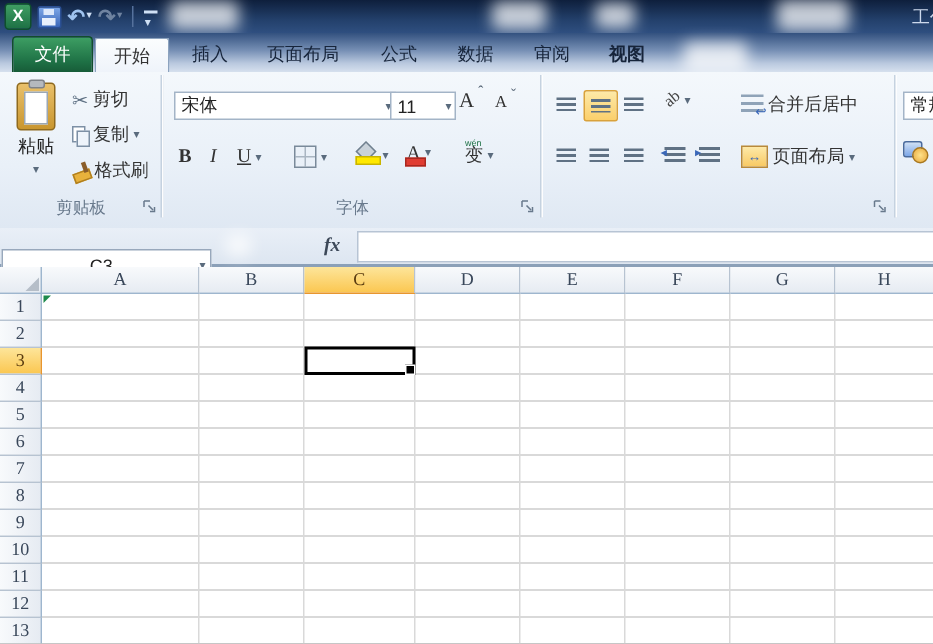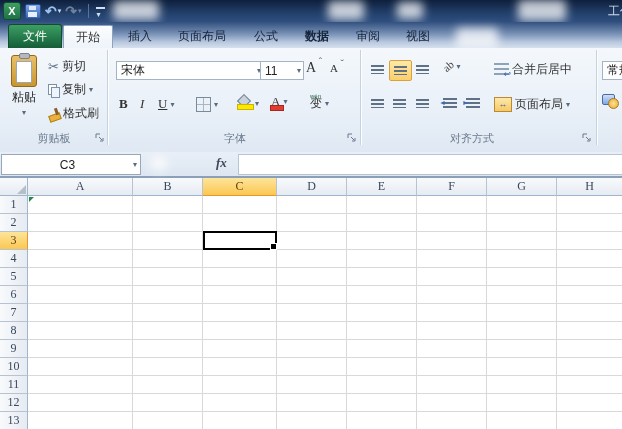--- a/index.html
+++ b/index.html
@@ -88,21 +88,21 @@
   .indenticon{width:14px;height:10px;background:repeating-linear-gradient(to bottom,#5f7184 0 2px,transparent 2px 4px);position:relative;}
   .indenticon:after{content:"►";position:absolute;left:-4px;top:1px;font-size:7px;color:#3a67b8;}
   .indenticon.dec:after{content:"◄";}
   .coins{width:18px;height:14px;position:relative;}
   .coins:before{content:"";position:absolute;left:0;top:0;width:11px;height:9px;background:linear-gradient(#cfe0f5,#7da7e8);border:1px solid #4a6b9d;border-radius:2px;}
   .coins:after{content:"";position:absolute;left:6px;top:4px;width:9px;height:9px;background:radial-gradient(#ffe28a,#e8a83c);border:1px solid #a87820;border-radius:50%;}
 
   
   .fbar{left:0;top:152px;width:622px;height:24px;background:linear-gradient(#e9eff7,#dde6f1);
     border-bottom:2px solid #8ba0b8;}
-  .namebox{left:1px;top:2px;width:138px;height:19px;background:#fff;border:1px solid #98a8bc;
+  .namebox{left:1px;top:14px;width:138px;height:19px;background:#fff;border:1px solid #98a8bc;
     display:flex;align-items:center;}
   .namebox .val{flex:1;text-align:center;font-size:12px;color:#222;}
   .fx{left:216px;top:3px;font-family:"Liberation Serif",serif;font-style:italic;font-weight:bold;
       font-size:13px;color:#3c4858;}
   .ffield{left:238px;top:2px;width:384px;height:19px;background:#fff;border:1px solid #b7c4d4;border-right:none;}
 
   
   .sheet{left:0;top:178px;width:622px;height:251px;background:#fff;}
   .hcell{top:0;height:17px;background:linear-gradient(#f8fafc,#e6ebf2);
     border-right:1px solid #b7c3d1;border-bottom:1px solid #9eb6ce;
@@ -157,23 +157,23 @@
     <div class="abs blur" style="left:397px;top:2px;width:26px;height:17px;"></div>
     <div class="abs blur" style="left:518px;top:0;width:48px;height:21px;"></div>
   </div>
 
   <div class="abs tabrow">
     <span class="tab tab-active" style="left:63px;">开始</span>
     <span class="tab tab-file">文件</span>
     <span class="tab" style="left:116px;">插入</span>
     <span class="tab" style="left:166px;">页面布局</span>
     <span class="tab" style="left:242px;">公式</span>
-    <span class="tab" style="left:293px;font-weight:bold;">数据</span>
+    <span class="tab" style="left:293px;">数据</span>
     <span class="tab" style="left:344px;font-family:Liberation Serif, serif;">审阅</span>
-    <span class="tab" style="left:394px;">视图</span>
+    <span class="tab" style="left:394px;font-weight:bold;">视图</span>
     <div class="abs blur" style="left:456px;top:6px;width:42px;height:20px;"></div>
   </div>
 
   <div class="abs ribbon">
 
     <div class="abs" style="left:6px;top:7px;width:36px;height:72px;display:flex;flex-direction:column;align-items:center;gap:2px;">
       <span class="pasteicon"></span>
       <span>粘贴</span>
       <span class="dd8">▾</span>
     </div>
@@ -276,21 +276,20 @@
         <span class="indenticon dec"></span>
       </div>
     <div class="abs rbtn" style="left:466px;top:50px;">
         <span class="indenticon"></span>
       </div>
     <div class="abs rbtn" style="left:494px;top:48px;">
       <span class="mergeicon">↔</span>
       <span>页面布局</span>
       <span class="dd8">▾</span>
     </div>
-    <div class="abs glabel" style="left:432px;width:80px;">对齐方式</div>
     <div class="abs launcher" style="left:582px;">
       <svg width="10" height="10" viewBox="0 0 10 10">
           <path d="M1 1h4M1 1v4M4 4l3 3M8 5v3h-3" stroke="#68798c" stroke-width="1" fill="none"></path>
         </svg>
     </div>
     <div class="abs gsep" style="left:596px;"></div>
 
     <div class="abs combo" style="left:602px;top:13px;width:40px;">
       <span>常规</span>
     </div>

